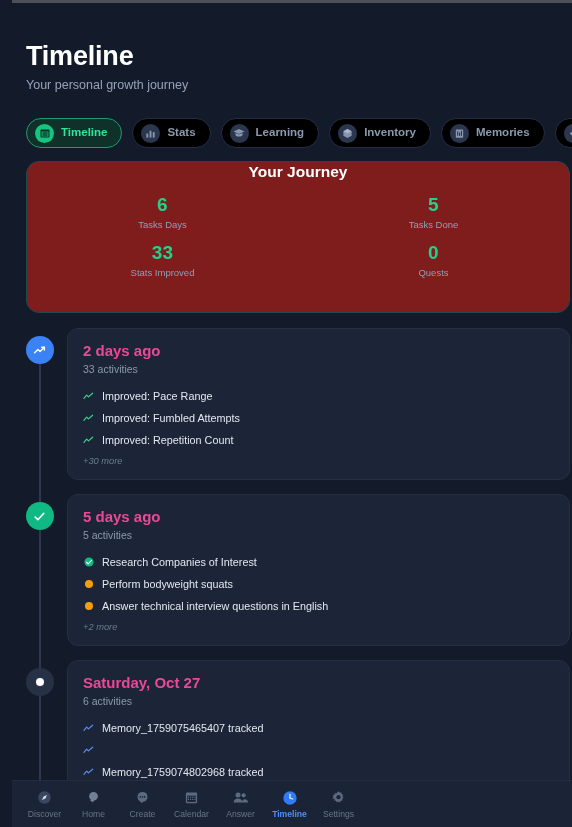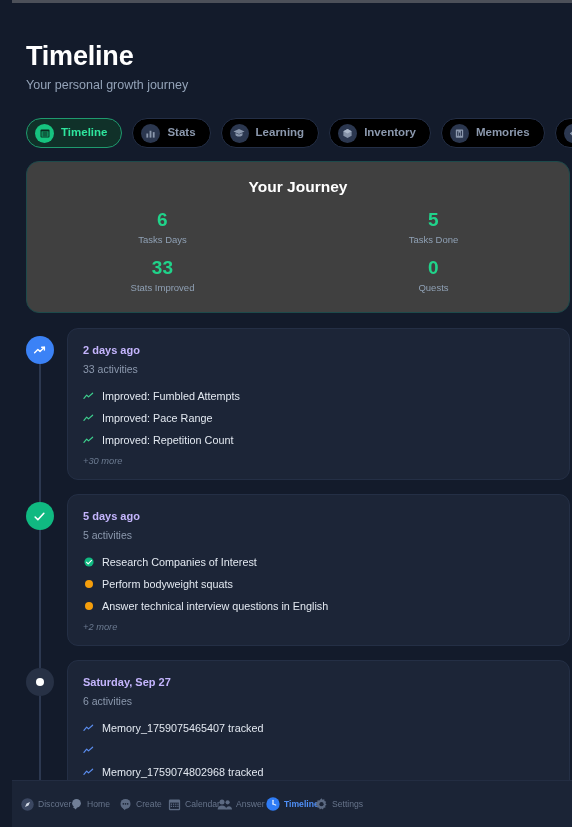--- a/index.html
+++ b/index.html
@@ -89,24 +89,23 @@
     line-height: 1;
   }
   .tab.active .tab-label { color: #2ee59d; }
 
   
   .journey {
     position: absolute;
     top: 161px; left: 14px;
     width: 544px;
     height: 152px;
-    background: #404040;
+    background: #7f1d1d;
     border: 1px solid #1d4a4b;
     border-radius: 13px;
-    padding-top: 15px;
   }
   .journey-title {
     text-align: center;
     font-size: 15.5px;
     font-weight: 700;
     color: #ffffff;
     line-height: 20px;
   }
   .journey-grid {
     margin-top: 12px;
@@ -180,23 +179,23 @@
 
   .tl-card {
     flex: 1 1 auto;
     margin-right: 14px;
     background: #1c2537;
     border: 1px solid #242f45;
     border-radius: 11px;
     padding: 13px 15px 12px 15px;
   }
   .tl-date {
-    font-size: 11px;
+    font-size: 15px;
     font-weight: 700;
-    color: #c4b5fd;
+    color: #ec4899;
     line-height: 17px;
   }
   .tl-count {
     font-size: 10.5px;
     color: #8b98ad;
     margin-top: 3px;
     line-height: 14px;
   }
   .tl-items { margin-top: 11px; }
   .tl-item {
@@ -235,21 +234,21 @@
     width: 572px; height: 47px;
     background: #1b2436;
     border-top: 1px solid #232d42;
     display: flex;
     align-items: center;
     padding-left: 8px;
   }
   .nav-item {
     width: 49px;
     display: flex;
-    flex-direction: row;
+    flex-direction: column;
     align-items: center;
     gap: 3px;
   }
   .nav-ico { height: 17px; display: flex; align-items: center; justify-content: center; }
   .nav-ico svg { display: block; }
   .nav-label {
     font-size: 8.6px;
     color: #67748b;
     line-height: 10px;
   }
@@ -375,29 +374,29 @@
       <div class="tl-card">
         <div class="tl-date">2 days ago</div>
         <div class="tl-count">33 activities</div>
         <div class="tl-items">
           <div class="tl-item">
             <span class="tl-bullet">
               <svg width="11" height="8" viewBox="0 0 24 16" fill="none" stroke="#3ecf8e" stroke-width="2.6" stroke-linecap="round" stroke-linejoin="round">
                 <polyline points="2,13 8,6 12,10 21,2"></polyline>
               </svg>
             </span>
-            <span class="tl-item-text">Improved: Fumbled Attempts</span>
+            <span class="tl-item-text">Improved: Pace Range</span>
           </div>
           <div class="tl-item">
             <span class="tl-bullet">
               <svg width="11" height="8" viewBox="0 0 24 16" fill="none" stroke="#3ecf8e" stroke-width="2.6" stroke-linecap="round" stroke-linejoin="round">
                 <polyline points="2,13 8,6 12,10 21,2"></polyline>
               </svg>
             </span>
-            <span class="tl-item-text">Improved: Pace Range</span>
+            <span class="tl-item-text">Improved: Fumbled Attempts</span>
           </div>
           <div class="tl-item">
             <span class="tl-bullet">
               <svg width="11" height="8" viewBox="0 0 24 16" fill="none" stroke="#3ecf8e" stroke-width="2.6" stroke-linecap="round" stroke-linejoin="round">
                 <polyline points="2,13 8,6 12,10 21,2"></polyline>
               </svg>
             </span>
             <span class="tl-item-text">Improved: Repetition Count</span>
           </div>
         </div>
@@ -445,21 +444,21 @@
     </div>
 
     <div class="tl-entry">
       <div class="tl-rail">
         <div class="tl-line"></div>
         <div class="tl-node gray">
           <span class="node-dot"></span>
         </div>
       </div>
       <div class="tl-card">
-        <div class="tl-date">Saturday, Sep 27</div>
+        <div class="tl-date">Saturday, Oct 27</div>
         <div class="tl-count">6 activities</div>
         <div class="tl-items">
           <div class="tl-item">
             <span class="tl-bullet">
               <svg width="11" height="8" viewBox="0 0 24 16" fill="none" stroke="#5b8def" stroke-width="2.6" stroke-linecap="round" stroke-linejoin="round">
                 <polyline points="2,13 8,6 12,10 21,2"></polyline>
               </svg>
             </span>
             <span class="tl-item-text">Memory_1759075465407 tracked</span>
           </div>

